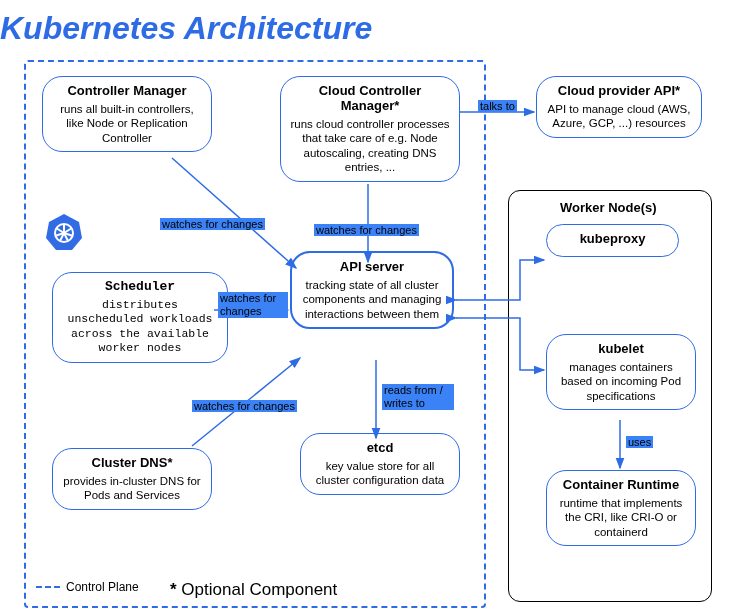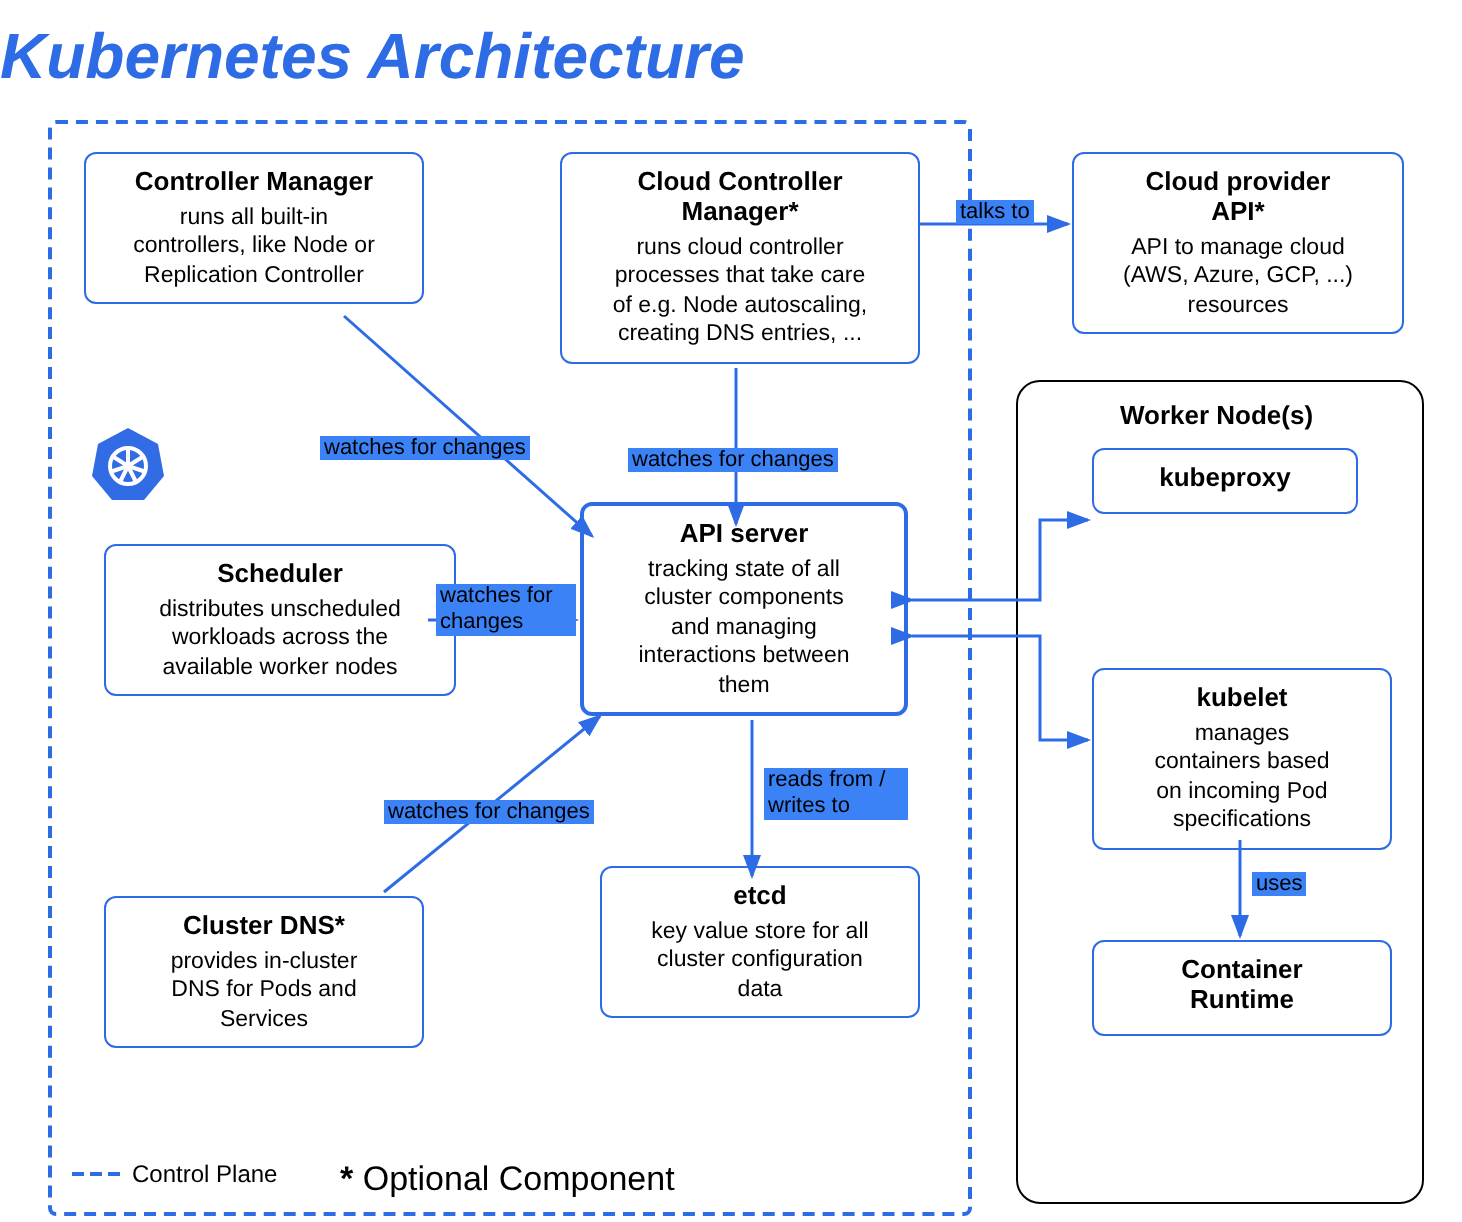--- a/index.html
+++ b/index.html
@@ -40,23 +40,23 @@
   .worker-title {
     position: absolute;
     left: 560px;
     top: 200px;
     font-size: 13px;
     font-weight: bold;
   }
   .node {
     position: absolute;
     border: 1.5px solid #2e6ce6;
-    border-radius: 6px;
+    border-radius: 20px;
     background: #fff;
-    padding: 6px 23px;
+    padding: 6px 8px;
     text-align: center;
   }
   .node-title {
     font-weight: bold;
     font-size: 13px;
     margin-bottom: 4px;
   }
   .node-desc {
     font-size: 11.5px;
     line-height: 1.25;
@@ -136,21 +136,21 @@
 <div class="node" style="left:280px; top:76px; width:180px;">
   <div class="node-title">Cloud Controller Manager*</div>
   <div class="node-desc">runs cloud controller processes that take care of e.g. Node autoscaling, creating DNS entries, ...</div>
 </div>
 
 <div class="node" style="left:536px; top:76px; width:166px;">
   <div class="node-title">Cloud provider API*</div>
   <div class="node-desc">API to manage cloud (AWS, Azure, GCP, ...) resources</div>
 </div>
 
-<div class="node" style="left:52px; top:272px; width:176px;">
+<div class="node" style="left:52px; top:272px; width:176px;font-family:Liberation Mono, monospace;">
   <div class="node-title">Scheduler</div>
   <div class="node-desc">distributes unscheduled workloads across the available worker nodes</div>
 </div>
 
 <div class="node" style="left:290px; top:251px; width:164px; border-width:2px;">
   <div class="node-title">API server</div>
   <div class="node-desc">tracking state of all cluster components and managing interactions between them</div>
 </div>
 
 <div class="node" style="left:52px; top:448px; width:160px;">
@@ -168,20 +168,21 @@
 
 </div>
 
 <div class="node" style="left:546px; top:334px; width:150px;">
   <div class="node-title">kubelet</div>
   <div class="node-desc">manages containers based on incoming Pod specifications</div>
 </div>
 
 <div class="node" style="left:546px; top:470px; width:150px;">
   <div class="node-title">Container Runtime</div>
+  <div class="node-desc">runtime that implements the CRI, like CRI-O or containerd</div>
 </div>
 
 <svg class="arrows">
   <defs>
     <marker id="ah" markerWidth="8" markerHeight="8" refX="7" refY="3" orient="auto">
       <path d="M0,0 L8,3 L0,6 Z" fill="#2e6ce6"></path>
     </marker>
   </defs>
   <g stroke="#2e6ce6" stroke-width="1.5" fill="none" marker-end="url(#ah)">
 

